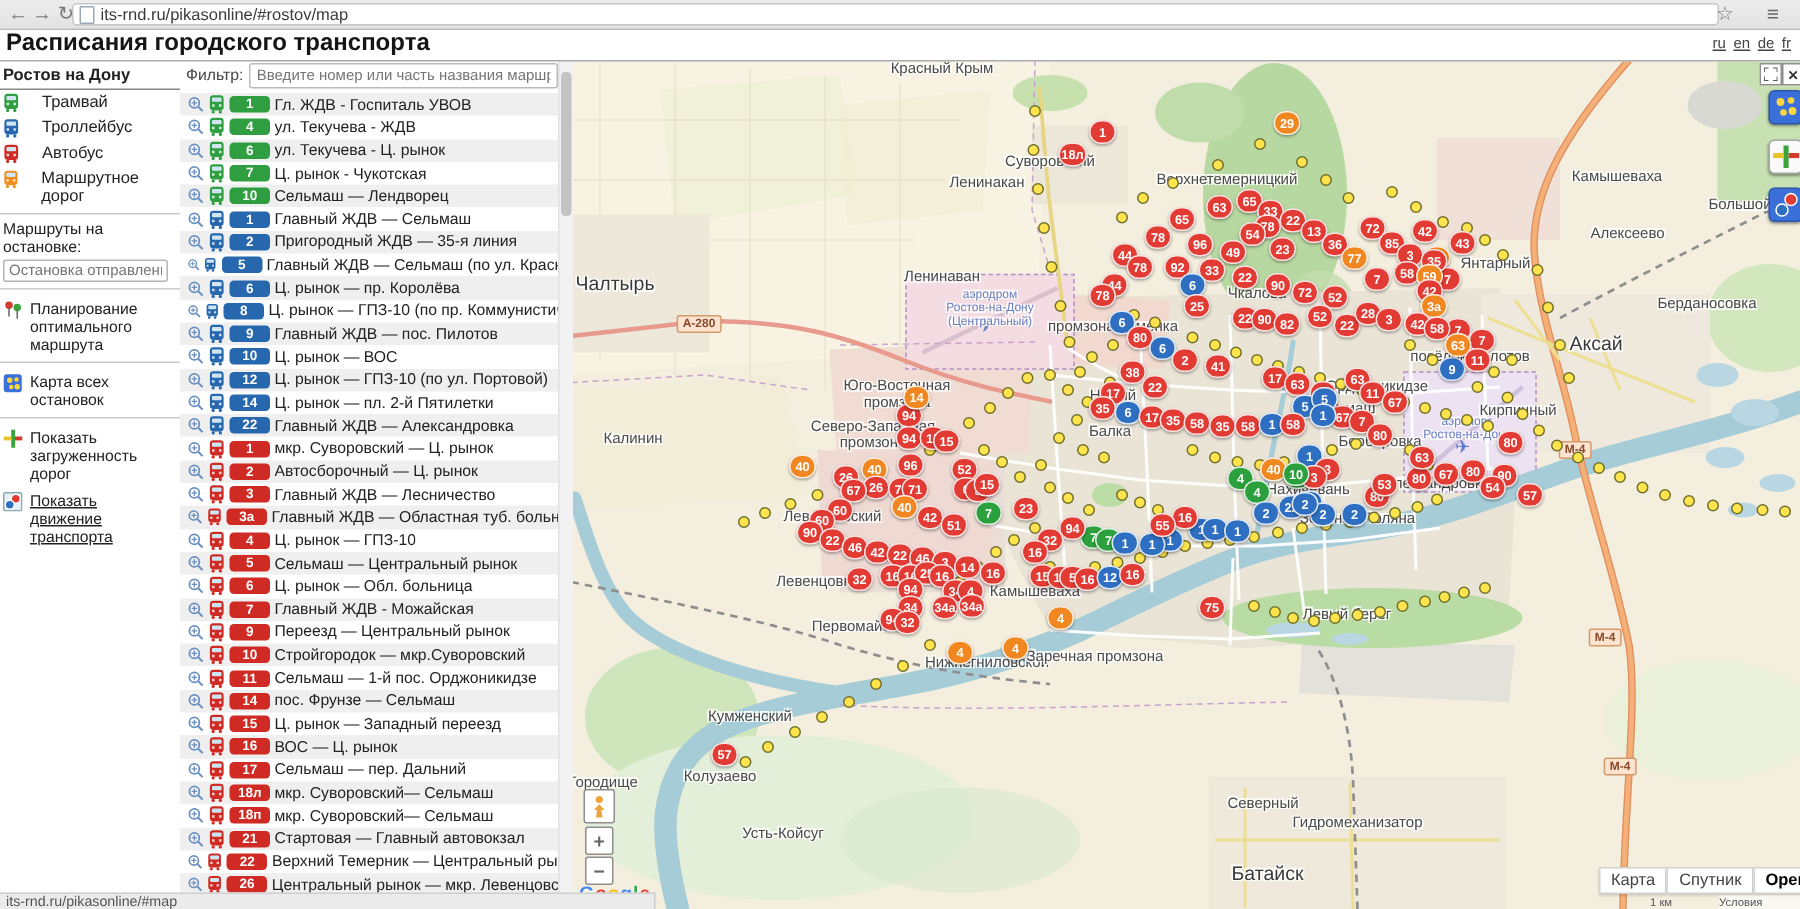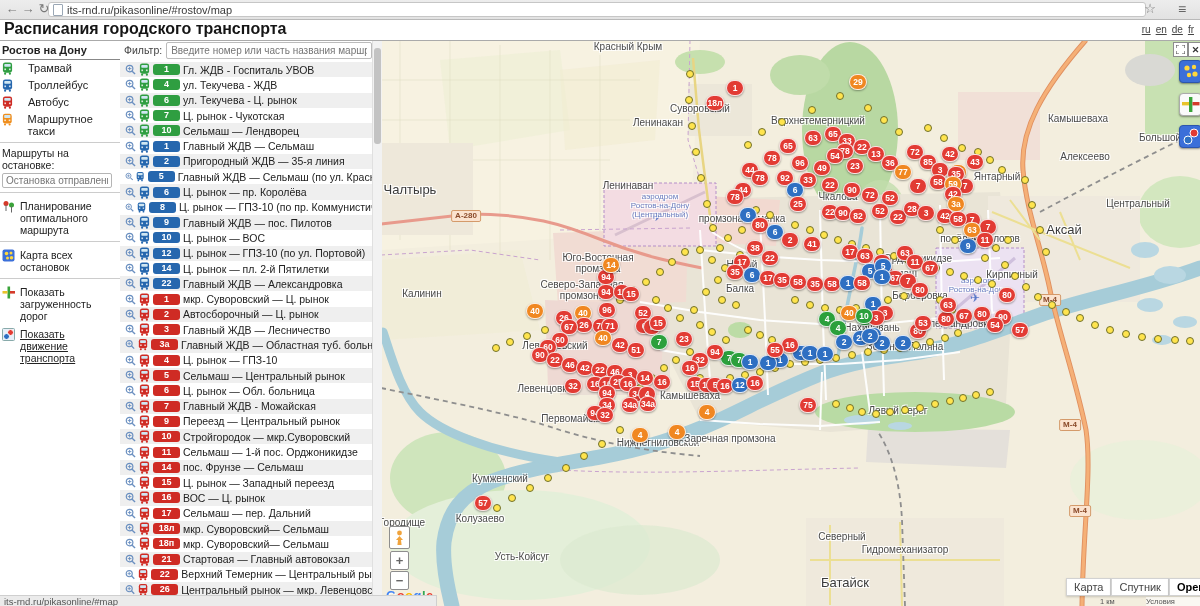--- a/index.html
+++ b/index.html
@@ -141,21 +141,21 @@
       </div>
       <div class="ttype">
         <svg width="11" height="13" viewBox="0 0 12 14">
           <rect x="1" y="0.5" width="10" height="11" rx="2.5" fill="#ef8e1d"></rect>
           <rect x="2.5" y="2" width="7" height="3.2" rx="0.8" fill="#cfe6f2"></rect>
           <rect x="2.6" y="7" width="1.8" height="1.8" fill="#fff" opacity=".8"></rect>
           <rect x="7.6" y="7" width="1.8" height="1.8" fill="#fff" opacity=".8"></rect>
           <circle cx="3.4" cy="12.6" r="1.2" fill="#ef8e1d"></circle>
           <circle cx="8.6" cy="12.6" r="1.2" fill="#ef8e1d"></circle>
         </svg>
-        <span>Маршрутное такси</span>
+        <span>Маршрутное дорог</span>
       </div>
     </div>
   <div class="sb-div"></div>
   <div id="stop-label">Маршруты на остановке:</div>
   <input id="stop-input" placeholder="Остановка отправления" style="">
   <div class="sb-div"></div>
   <div id="side-links">
       <div class="side-link">
         <span><svg width="13" height="13">
             <circle cx="4" cy="3.5" r="2.5" fill="#d43a2a"></circle>
@@ -939,21 +939,21 @@
 
 <div id="overlay">
     <div class="map-label" style="left: 628px; top: 46px;">Красный Крым</div>
     <div class="map-label" style="left: 700px; top: 108px;">Суворовский</div>
     <div class="map-label" style="left: 658px; top: 122px;">Ленинакан</div>
     <div class="map-label" style="left: 818px; top: 120px;">Верхнетемерницкий</div>
     <div class="map-label" style="left: 1078px; top: 118px;">Камышеваха</div>
     <div class="map-label" style="left: 1160px; top: 137px;">Большой</div>
     <div class="map-label" style="left: 1085px; top: 156px;">Алексеево</div>
     <div class="map-label" style="left: 997px; top: 176px;">Янтарный</div>
-    <div class="map-label" style="left: 1138px; top: 203px;">Центральный</div>
+    <div class="map-label" style="left: 1138px; top: 203px;">Берданосовка</div>
     <div class="map-label" style="left: 628px; top: 185px;">Ленинаван</div>
     <div class="map-label big" style="left: 410px; top: 189px;">Чалтырь</div>
     <div class="map-label" style="left: 838px; top: 196px;">Чкалова</div>
     <div class="map-label blue" style="left: 660px; top: 205px;">аэродром
 Ростов-на-Дону
 (Центральный)</div>
     <div class="map-label" style="left: 742px; top: 218px;">промзона Каменка</div>
     <div class="map-label" style="left: 980px; top: 238px;">посёлок Пилотов</div>
     <div class="map-label big" style="left: 1064px; top: 229px;">Аксай</div>
     <div class="map-label" style="left: 598px; top: 263px;">Юго-Восточная

